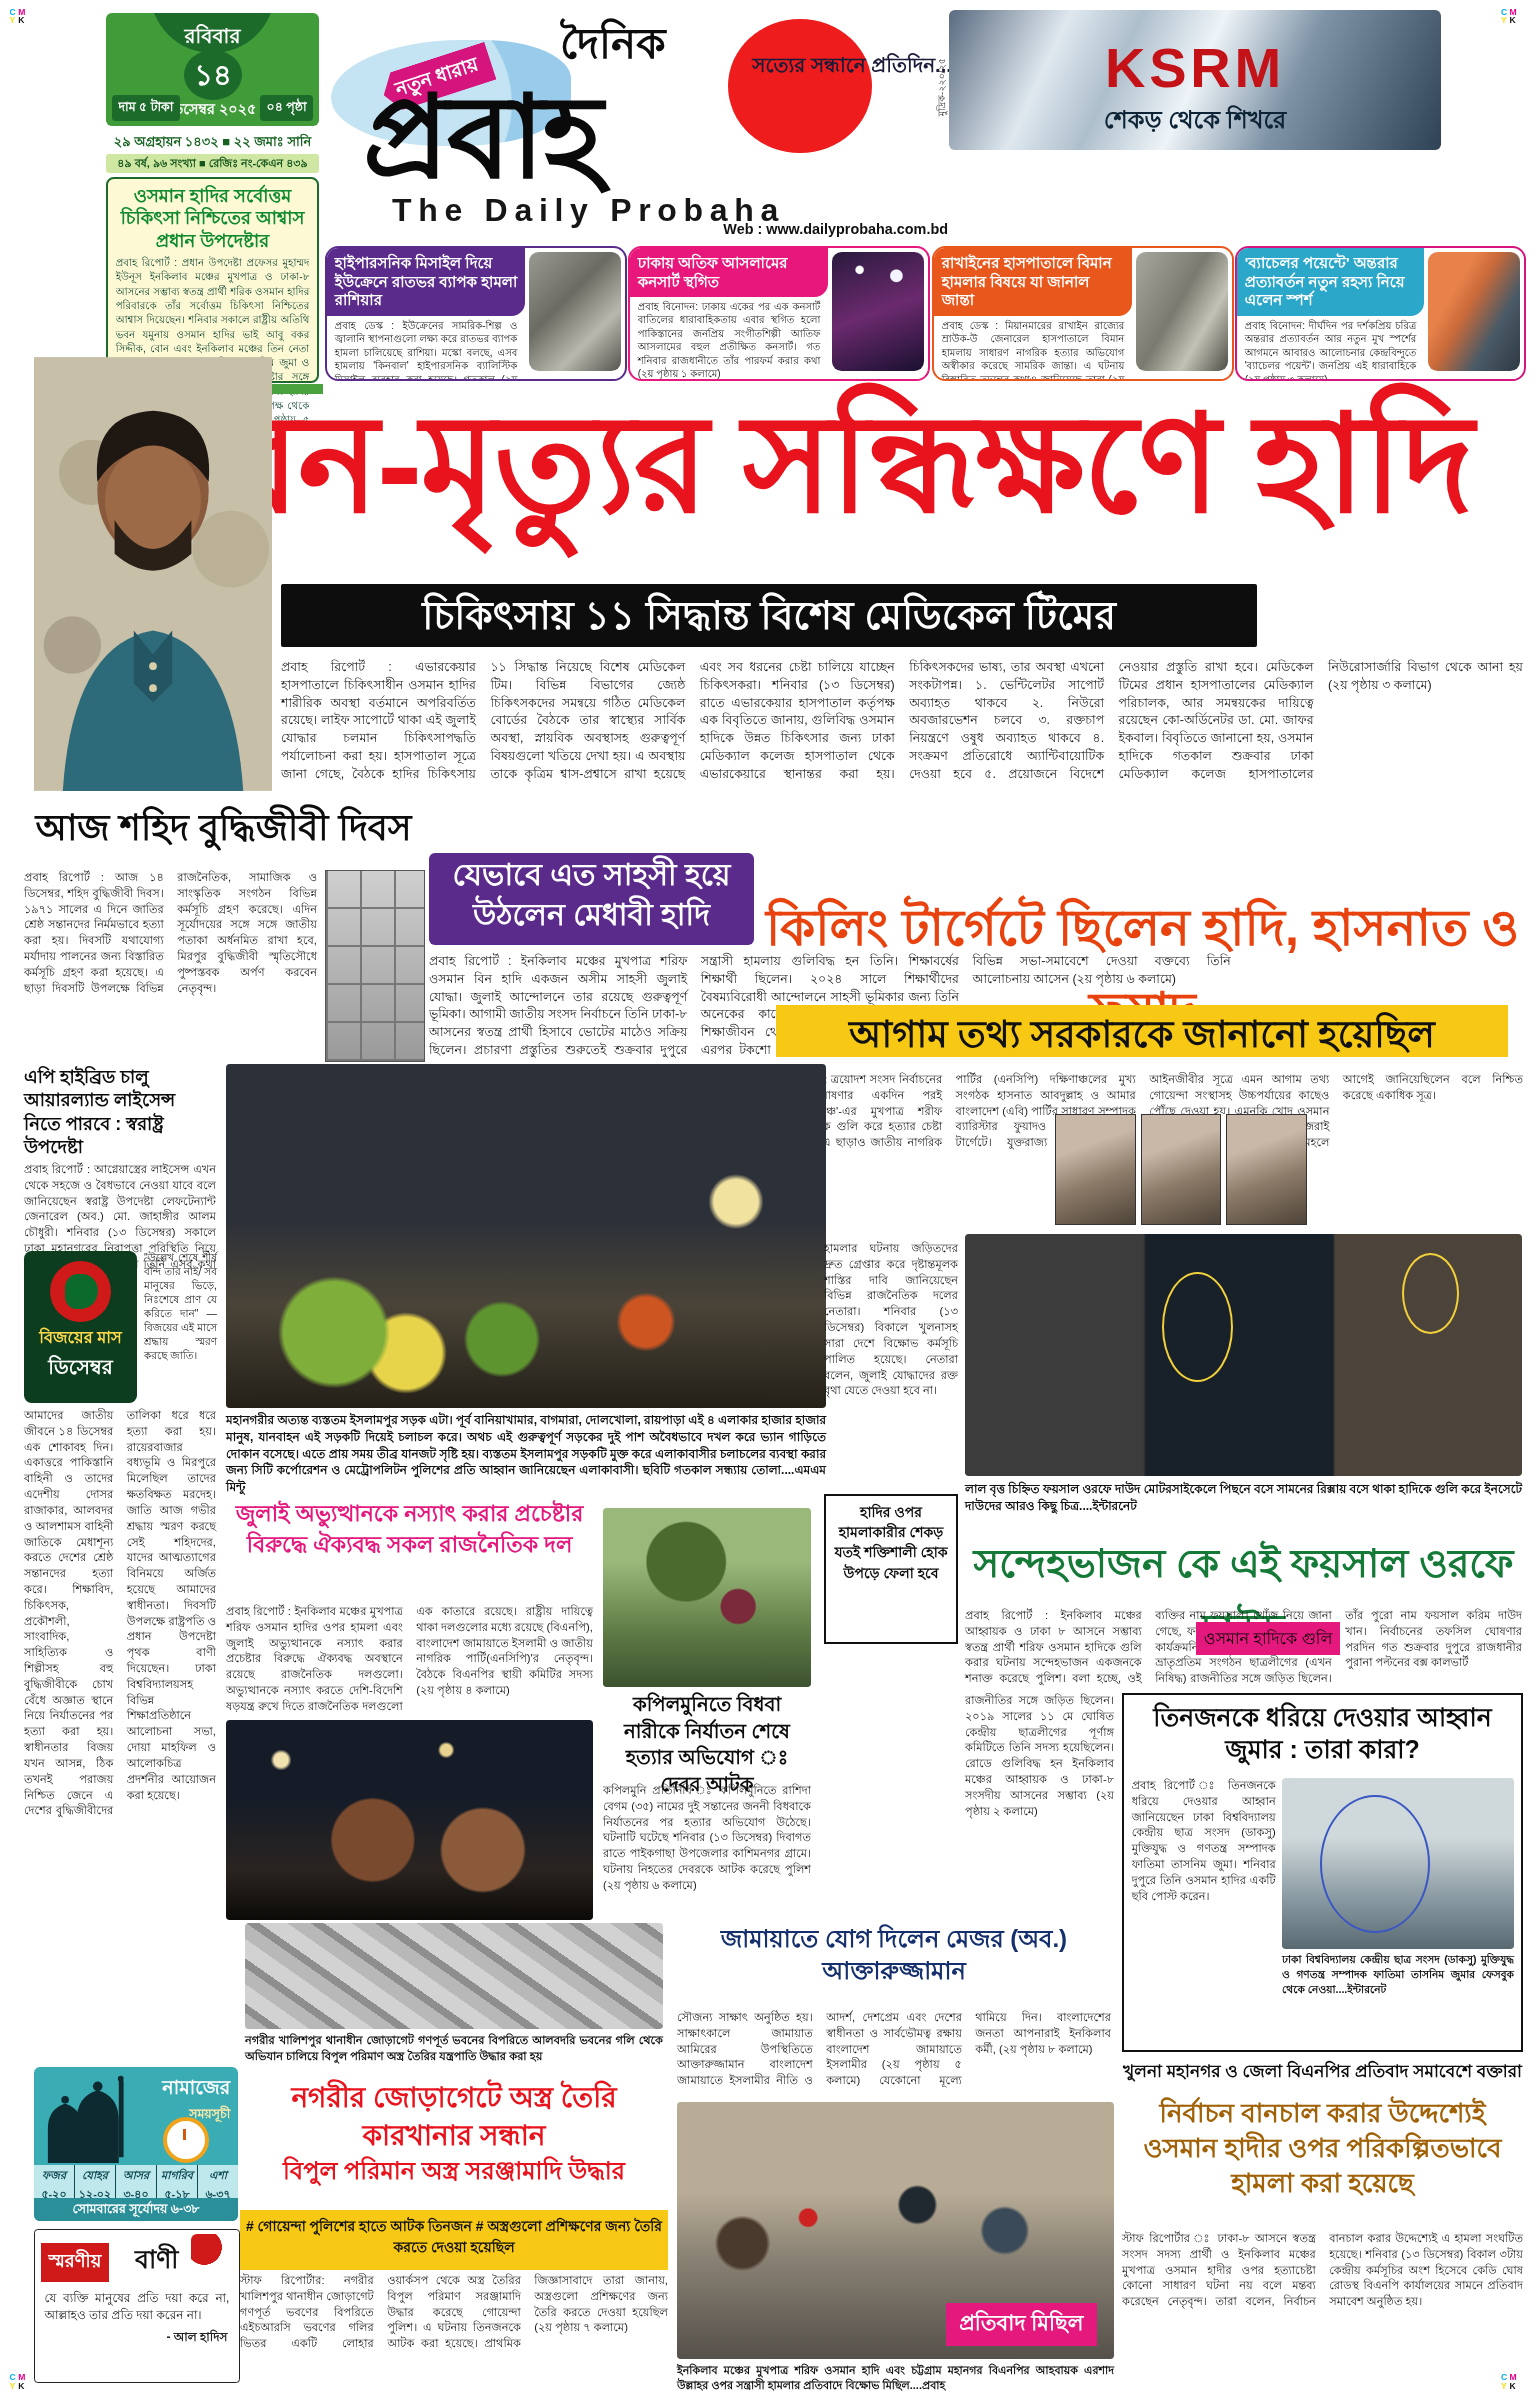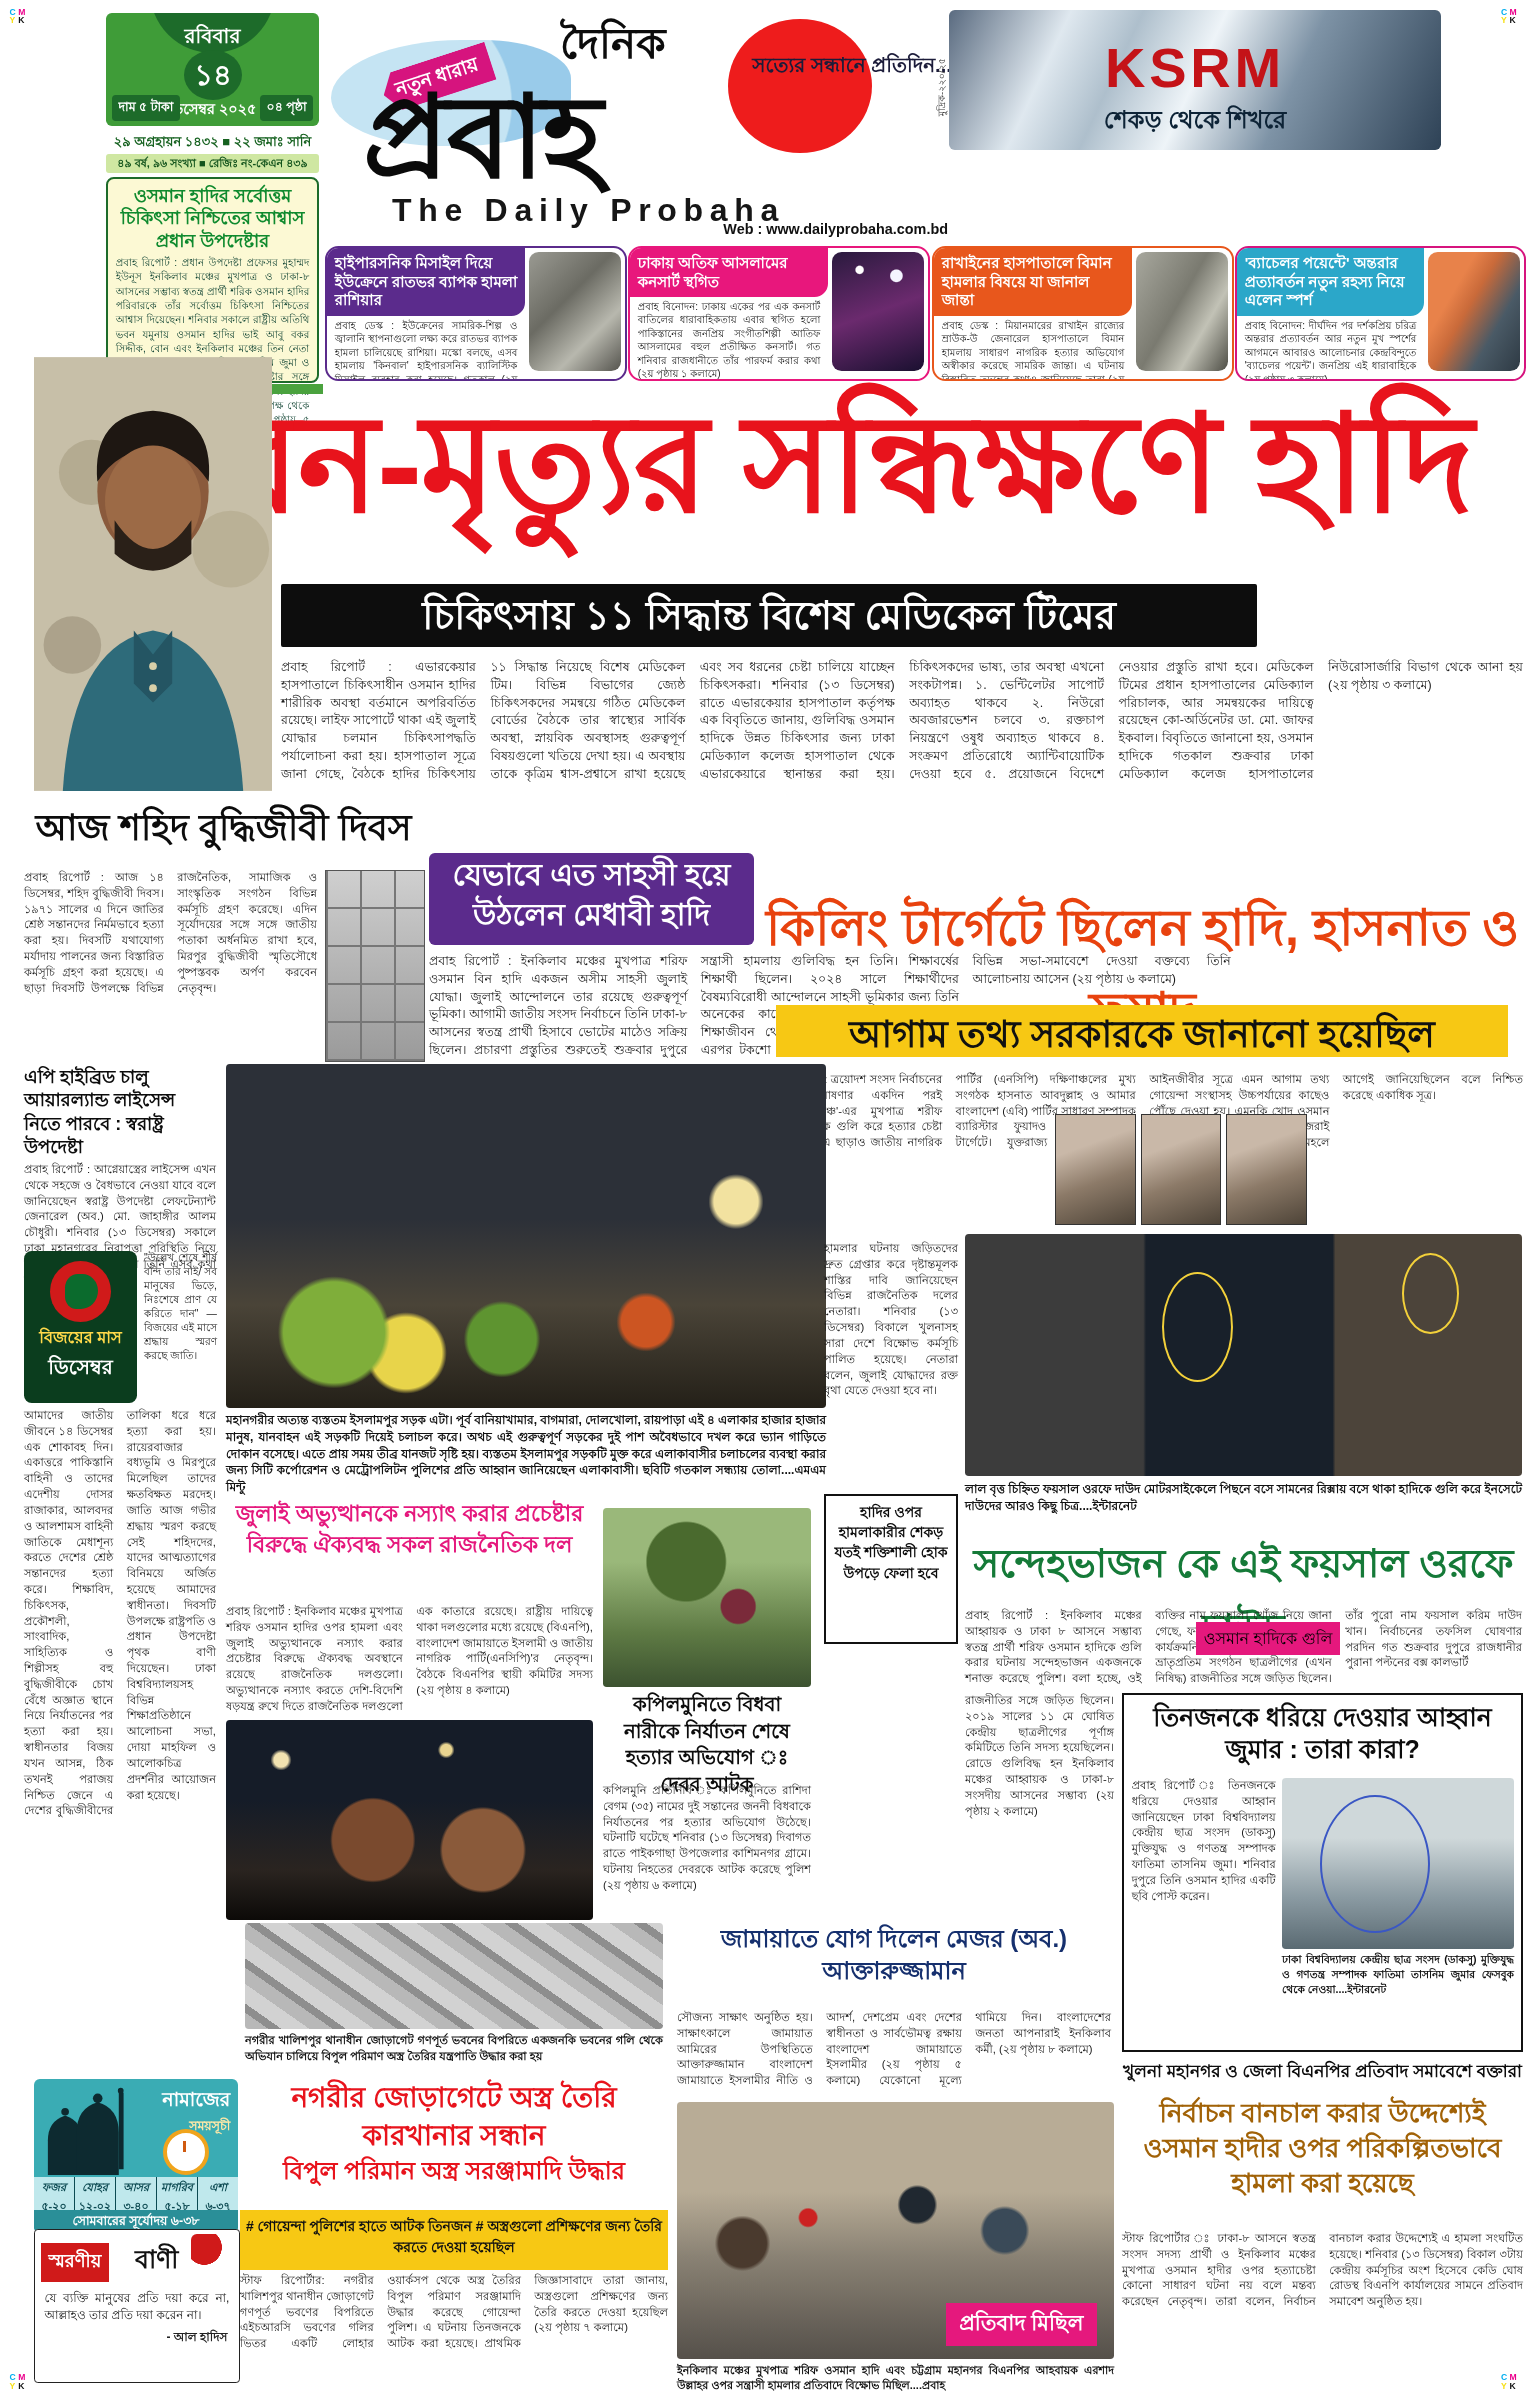--- a/index.html
+++ b/index.html
@@ -67,21 +67,21 @@
   #adviser-head{left:24px;top:1066px;width:192px;font-size:18px;line-height:1.3;font-weight:bold;color:#0c0c0c;}
   #adviser-body{left:24px;top:1162px;width:192px;height:85px;}
   #victory-box{left:24px;top:1251px;width:113px;height:152px;background:#0b3d1e;border-radius:7.7px;color:#fff;text-align:center;overflow:hidden;}
   #victory-circle{margin:9.6px auto 3.8px auto;width:61px;height:61px;background:#d01a1a;border-radius:50%;position:relative;}
   #victory-circle:after{content:"";position:absolute;left:15.4px;top:13.4px;width:33px;height:35px;background:#0b6b2d;border-radius:45% 55% 60% 40%;}
   #victory-l1{font-size:16.3px;font-weight:bold;color:#ffd94a;}
   #victory-l2{font-size:20px;font-weight:bold;color:#fff;}
   #victory-side{left:144px;top:1251px;width:73px;height:152px;font-size:10.4px;line-height:1.35;color:#1c1c1c;text-align:justify;}
   #rail-text{left:24px;top:1408px;width:192px;height:588px;}
   
-  #prayer{left:34px;top:2067px;width:204px;height:154px;background:#3aacb4;border-radius:5.8px;overflow:hidden;color:#fff;margin-top:12px;}
+  #prayer{left:34px;top:2067px;width:204px;height:154px;background:#3aacb4;border-radius:5.8px;overflow:hidden;color:#fff;}
   #prayer-title{position:absolute;right:7.7px;top:5.8px;text-align:right;}
   #prayer-t1{font-size:19px;font-weight:bold;color:#fff;}
   #prayer-t2{font-size:12.5px;font-weight:bold;color:#ffe9a8;}
   #mosque{position:absolute;left:3.8px;top:3.8px;}
   #prayer-clock{position:absolute;right:29px;top:50px;width:38px;height:38px;border-radius:50%;background:#fff;border:4.8px solid #f0a41c;}
   #prayer-clock:after{content:"";position:absolute;left:16.3px;top:7.7px;width:2.9px;height:11.5px;background:#d05a10;}
   #prayer-table{position:absolute;left:0;right:0;top:98px;display:flex;background:#bfe8ec;color:#0d4a52;}
   #prayer-table .pt-cell{flex:1;text-align:center;border-right:1px solid #0d4a52;padding:1.9px 0;}
   #prayer-table .pt-cell:last-child{border-right:none;}
   .pt-name{font-size:11px;font-weight:bold;display:block;font-style:italic;}
@@ -327,21 +327,21 @@
   </div>
 
   <div class="abs photo" id="market"></div>
   <div class="abs cap just" id="market-cap">মহানগরীর অত্যন্ত ব্যস্ততম ইসলামপুর সড়ক এটা। পূর্ব বানিয়াখামার, বাগমারা, দোলখোলা, রায়পাড়া এই ৪ এলাকার হাজার হাজার মানুষ, যানবাহন এই সড়কটি দিয়েই চলাচল করে। অথচ এই গুরুত্বপূর্ণ সড়কের দুই পাশ অবৈধভাবে দখল করে ভ্যান গাড়িতে দোকান বসেছে। এতে প্রায় সময় তীব্র যানজট সৃষ্টি হয়। ব্যস্ততম ইসলামপুর সড়কটি মুক্ত করে এলাকাবাসীর চলাচলের ব্যবস্থা করার জন্য সিটি কর্পোরেশন ও মেট্রোপলিটন পুলিশের প্রতি আহ্বান জানিয়েছেন এলাকাবাসী। ছবিটি গতকাল সন্ধ্যায় তোলা....এমএম মিন্টু</div>
 
   <div class="abs" id="july-head">জুলাই অভ্যুত্থানকে নস্যাৎ করার প্রচেষ্টার বিরুদ্ধে ঐক্যবদ্ধ সকল রাজনৈতিক দল</div>
   <div class="abs cols2 body-sm just" id="july-body">প্রবাহ রিপোর্ট : ইনকিলাব মঞ্চের মুখপাত্র শরিফ ওসমান হাদির ওপর হামলা এবং জুলাই অভ্যুত্থানকে নস্যাৎ করার প্রচেষ্টার বিরুদ্ধে ঐক্যবদ্ধ অবস্থানে রয়েছে রাজনৈতিক দলগুলো। অভ্যুত্থানকে নস্যাৎ করতে দেশি-বিদেশি ষড়যন্ত্র রুখে দিতে রাজনৈতিক দলগুলো এক কাতারে রয়েছে। রাষ্ট্রীয় দায়িত্বে থাকা দলগুলোর মধ্যে রয়েছে (বিএনপি), বাংলাদেশ জামায়াতে ইসলামী ও জাতীয় নাগরিক পার্টি(এনসিপি)'র নেতৃবৃন্দ। বৈঠকে বিএনপির স্থায়ী কমিটির সদস্য (২য় পৃষ্ঠায় ৪ কলামে)</div>
   <div class="abs photo" id="night-photo"></div>
 
   <div class="abs photo" id="weapons-photo"></div>
-  <div class="abs cap just" id="weapons-cap">নগরীর খালিশপুর থানাধীন জোড়াগেট গণপূর্ত ভবনের বিপরিতে একজনকি ভবনের গলি থেকে অভিযান চালিয়ে বিপুল পরিমাণ অস্ত্র তৈরির যন্ত্রপাতি উদ্ধার করা হয়</div>
+  <div class="abs cap just" id="weapons-cap">নগরীর খালিশপুর থানাধীন জোড়াগেট গণপূর্ত ভবনের বিপরিতে আলবদরি ভবনের গলি থেকে অভিযান চালিয়ে বিপুল পরিমাণ অস্ত্র তৈরির যন্ত্রপাতি উদ্ধার করা হয়</div>
   <div class="abs" id="weapons-head">
     <div id="weapons-h1">নগরীর জোড়াগেটে অস্ত্র তৈরি কারখানার সন্ধান</div>
     <div id="weapons-h2">বিপুল পরিমান অস্ত্র সরঞ্জামাদি উদ্ধার</div>
   </div>
   <div class="abs" id="weapons-bar"># গোয়েন্দা পুলিশের হাতে আটক তিনজন # অস্ত্রগুলো প্রশিক্ষণের জন্য তৈরি করতে দেওয়া হয়েছিল</div>
   <div class="abs cols3 body-sm just" id="weapons-body">স্টাফ রিপোর্টার: নগরীর খালিশপুর থানাধীন জোড়াগেট গণপূর্ত ভবণের বিপরিতে এইচআরসি ভবণের গলির ভিতর একটি লোহার ওয়ার্কসপ থেকে অস্ত্র তৈরির বিপুল পরিমাণ সরঞ্জামাদি উদ্ধার করেছে গোয়েন্দা পুলিশ। এ ঘটনায় তিনজনকে আটক করা হয়েছে। প্রাথমিক জিজ্ঞাসাবাদে তারা জানায়, অস্ত্রগুলো প্রশিক্ষণের জন্য তৈরি করতে দেওয়া হয়েছিল (২য় পৃষ্ঠায় ৭ কলামে)</div>
 
   <div class="abs photo" id="tree-photo"></div>
   <div class="abs" id="kopil-head">কপিলমুনিতে বিধবা নারীকে নির্যাতন শেষে হত্যার অভিযোগ ঃ দেবর আটক</div>
   <div class="abs body-sm just" id="kopil-body">কপিলমুনি প্রতিনিধি ঃ কপিলমুনিতে রাশিদা বেগম (৩৫) নামের দুই সন্তানের জননী বিধবাকে নির্যাতনের পর হত্যার অভিযোগ উঠেছে। ঘটনাটি ঘটেছে শনিবার (১৩ ডিসেম্বর) দিবাগত রাতে পাইকগাছা উপজেলার কাশিমনগর গ্রামে। ঘটনায় নিহতের দেবরকে আটক করেছে পুলিশ (২য় পৃষ্ঠায় ৬ কলামে)</div>

